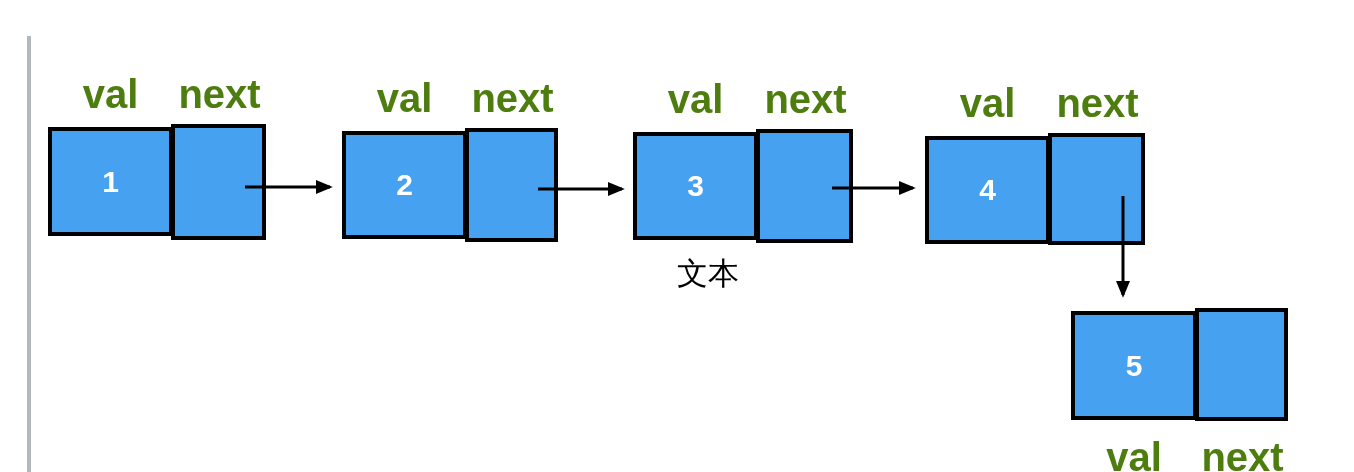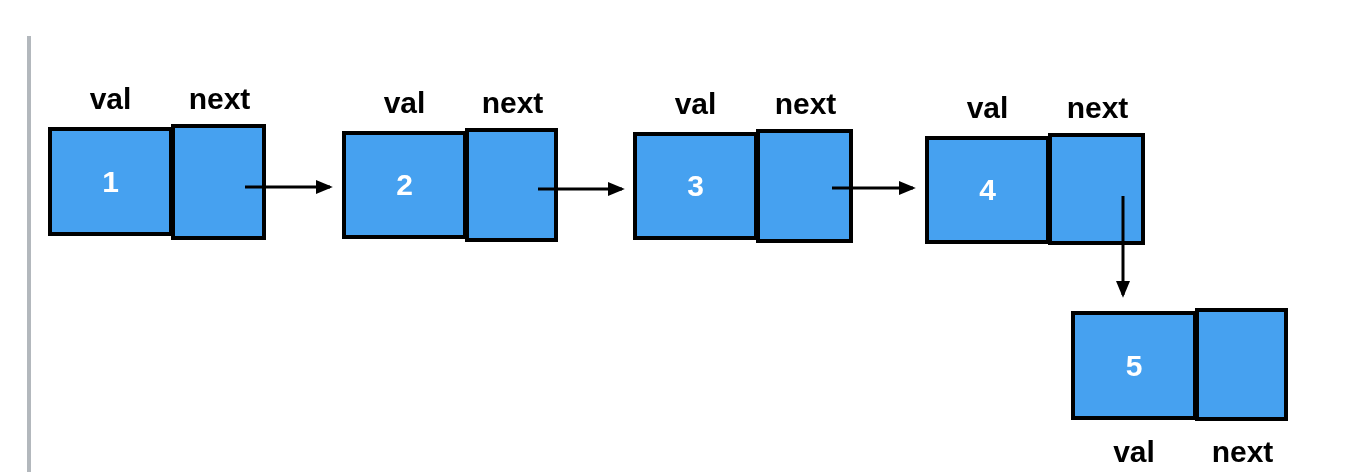--- a/index.html
+++ b/index.html
@@ -53,23 +53,23 @@
   }
   .labels-below {
     position: absolute;
     top: 100%;
     left: 0;
     width: 100%;
     margin-top: 16px;
     display: flex;
   }
   .lbl {
-    font-size: 30px;
+    font-size: 40px;
     font-weight: bold;
-    color: #000000;
+    color: #4d7c0f;
     text-align: center;
     line-height: 1;
   }
   .lbl-val { width: 125px; }
   .lbl-next { flex: 1; }
 
   
   .n1 { left: 48px;  top: 127px; }
   .n1 .box-val { height: 109px; }
   .n2 { left: 342px; top: 131px; }
@@ -167,20 +167,21 @@
         <span class="node-value">5</span>
       </div>
       <div class="box box-next"></div>
     </div>
     <div class="labels-below">
       <span class="lbl lbl-val">val</span>
       <span class="lbl lbl-next">next</span>
     </div>
   </div>
 
+  <div class="annotation">文本</div>
 
   <svg class="arrows" viewBox="0 0 1354 472" xmlns="http://www.w3.org/2000/svg">
     <defs>
       <marker id="ah" viewBox="0 0 12 10" refX="10" refY="5" markerWidth="17" markerHeight="14" markerUnits="userSpaceOnUse" orient="auto">
         <path d="M0,0 L12,5 L0,10 Z" fill="#000000"></path>
       </marker>
     </defs>
     <line x1="245" y1="187" x2="330" y2="187" stroke="#000000" stroke-width="3" marker-end="url(#ah)"></line>
     <line x1="538" y1="189" x2="622" y2="189" stroke="#000000" stroke-width="3" marker-end="url(#ah)"></line>
     <line x1="832" y1="188" x2="913" y2="188" stroke="#000000" stroke-width="3" marker-end="url(#ah)"></line>

